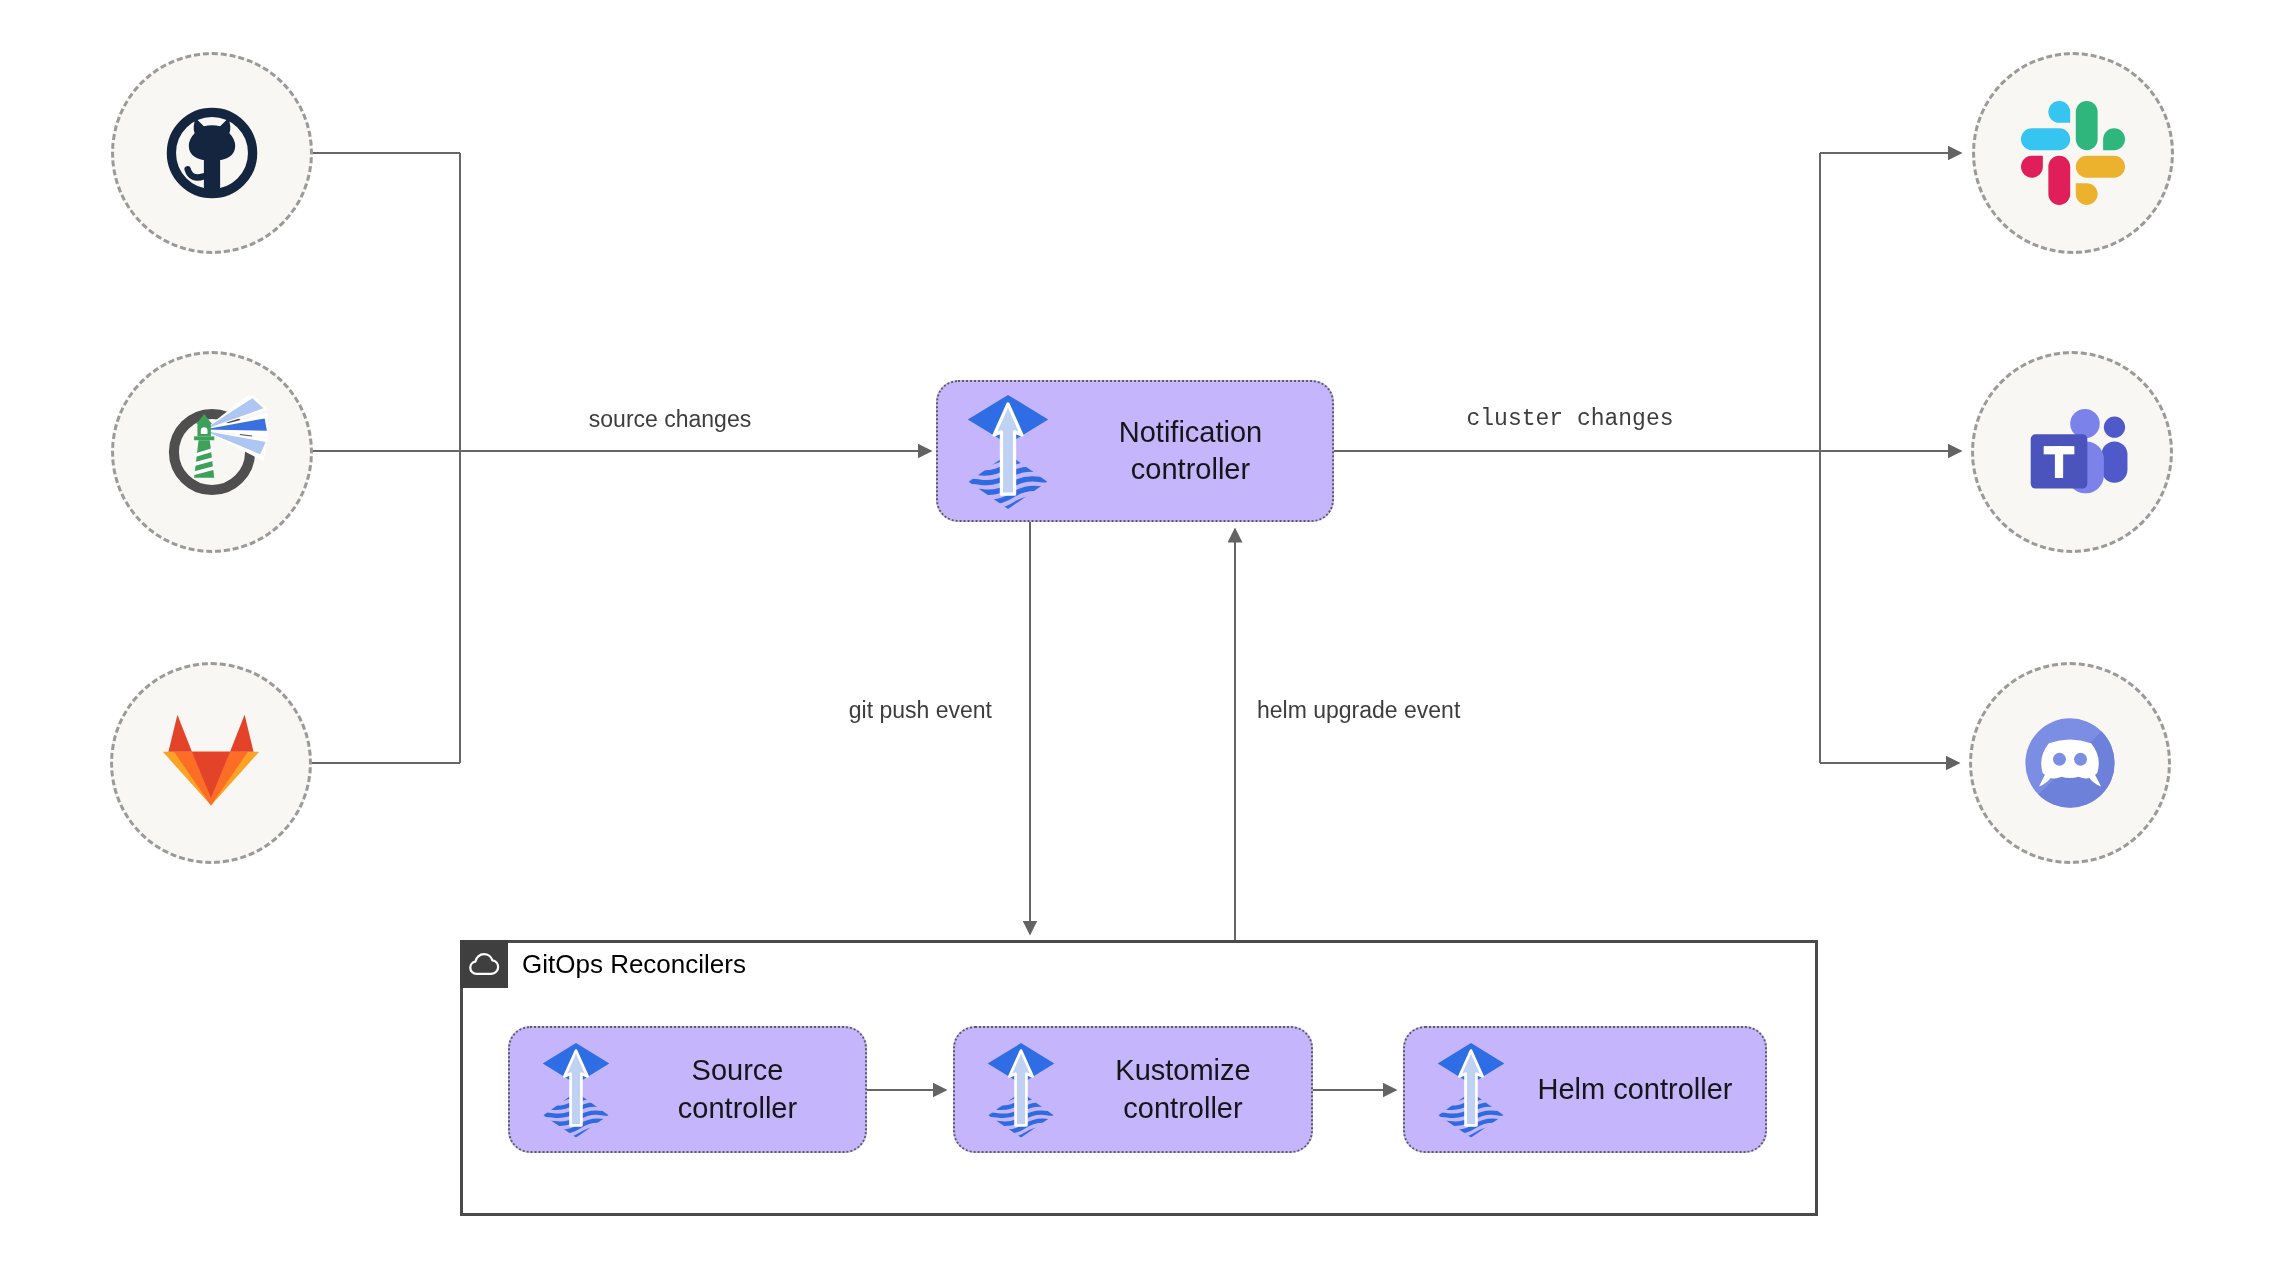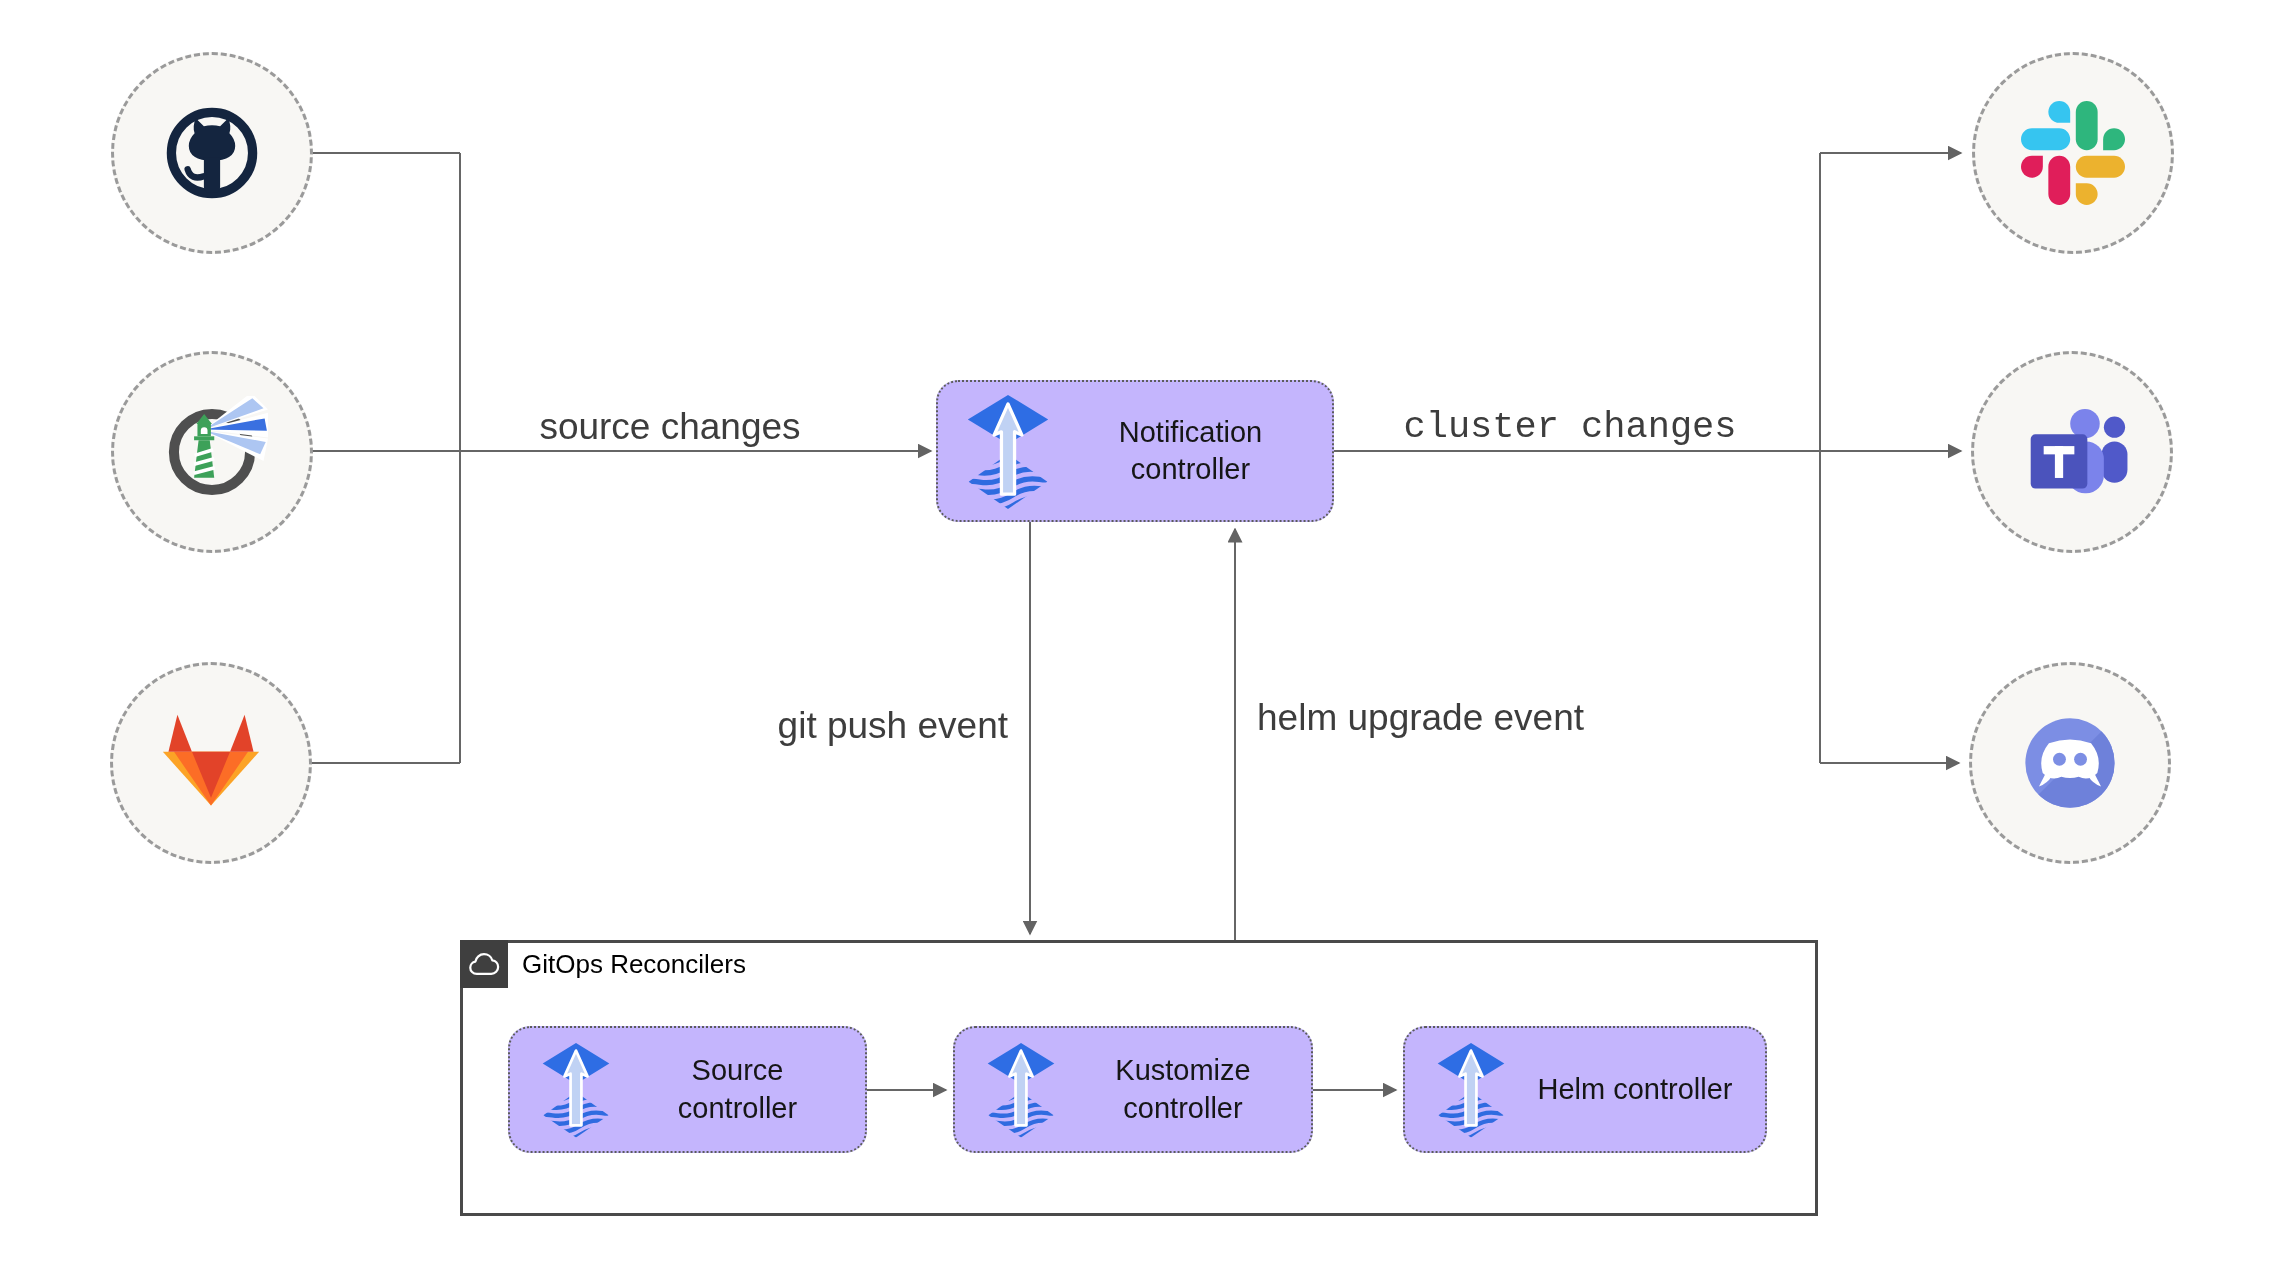--- a/index.html
+++ b/index.html
@@ -35,25 +35,25 @@
   .container-badge{
     position:absolute;left:460px;top:940px;width:48px;height:48px;
     background:#3f3f3f;display:flex;align-items:center;justify-content:center;
   }
   .container-title{
     position:absolute;left:522px;top:940px;height:48px;line-height:48px;
     font-size:26px;color:#000000;white-space:nowrap;text-align:center;
   }
   
   .edge-label{
-    position:absolute;font-size:37px;color:#3d3d3d;white-space:nowrap;
+    position:absolute;font-size:23px;color:#3d3d3d;white-space:nowrap;
   }
   #lbl-source-changes{left:450px;top:406px;width:440px;text-align:center;}
   #lbl-cluster-changes{left:1360px;top:406px;width:420px;text-align:center;font-family:Liberation Mono, monospace;}
-  #lbl-git-push{left:700px;top:697px;width:308px;text-align:right;margin-top:8px;}
+  #lbl-git-push{left:684px;top:697px;width:308px;text-align:right;}
   #lbl-helm-upgrade{left:1257px;top:697px;text-align:center;}
   .hidden-defs{position:absolute;width:0;height:0;overflow:hidden;}
 </style>
 </head>
 <body>
 
 <svg class="hidden-defs" aria-hidden="true">
   <defs>
 
     <symbol id="sym-flux" viewBox="0 0 100 140">

